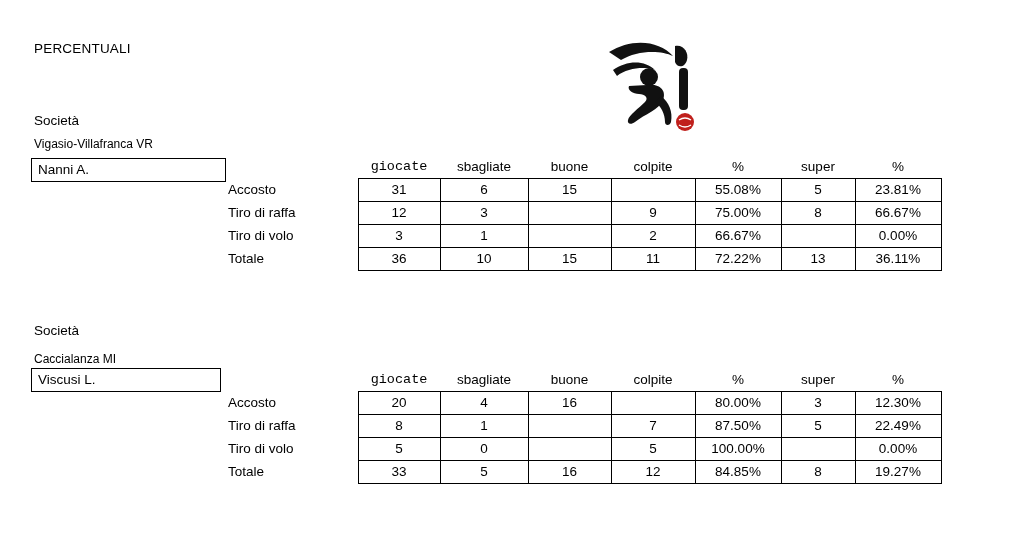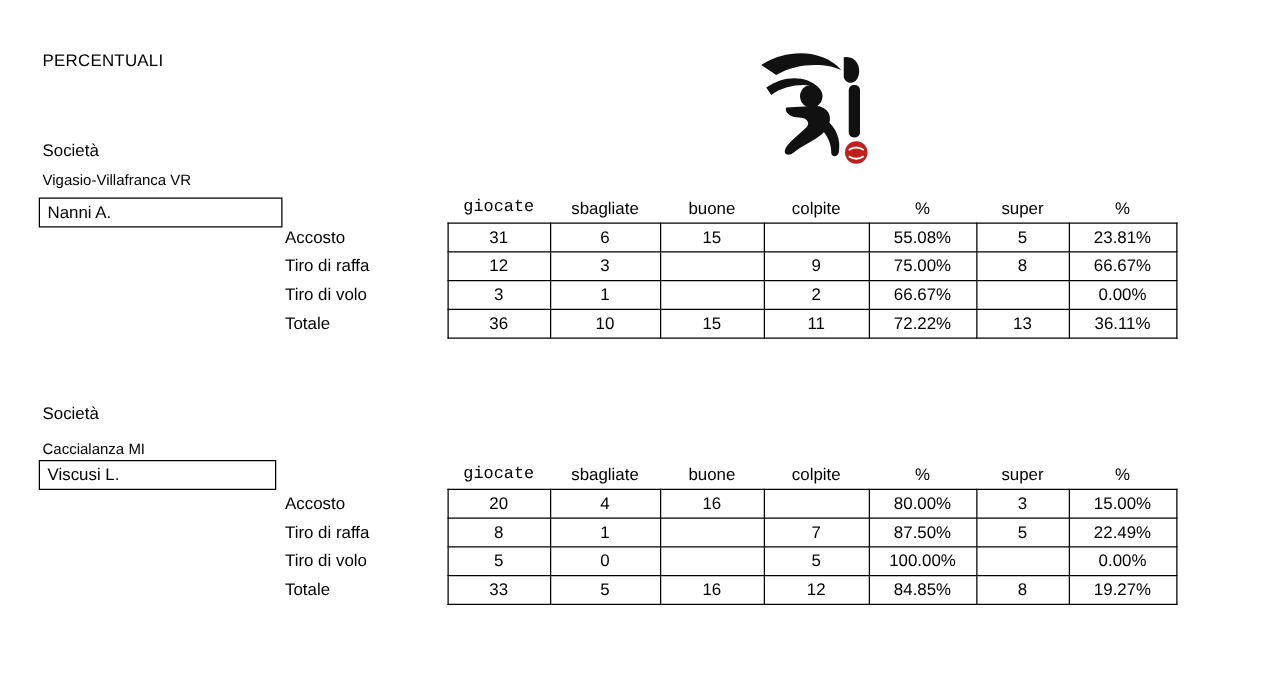--- a/index.html
+++ b/index.html
@@ -184,21 +184,21 @@
   </thead>
   <tbody>
     <tr>
       <td class="rowhead c-rowhead">Accosto</td>
       <td>20</td>
       <td>4</td>
       <td>16</td>
       <td></td>
       <td>80.00%</td>
       <td>3</td>
-      <td>15.00%</td>
+      <td>12.30%</td>
     </tr>
     <tr>
       <td class="rowhead c-rowhead">Tiro di raffa</td>
       <td>8</td>
       <td>1</td>
       <td></td>
       <td>7</td>
       <td>87.50%</td>
       <td>5</td>
       <td>22.49%</td>

